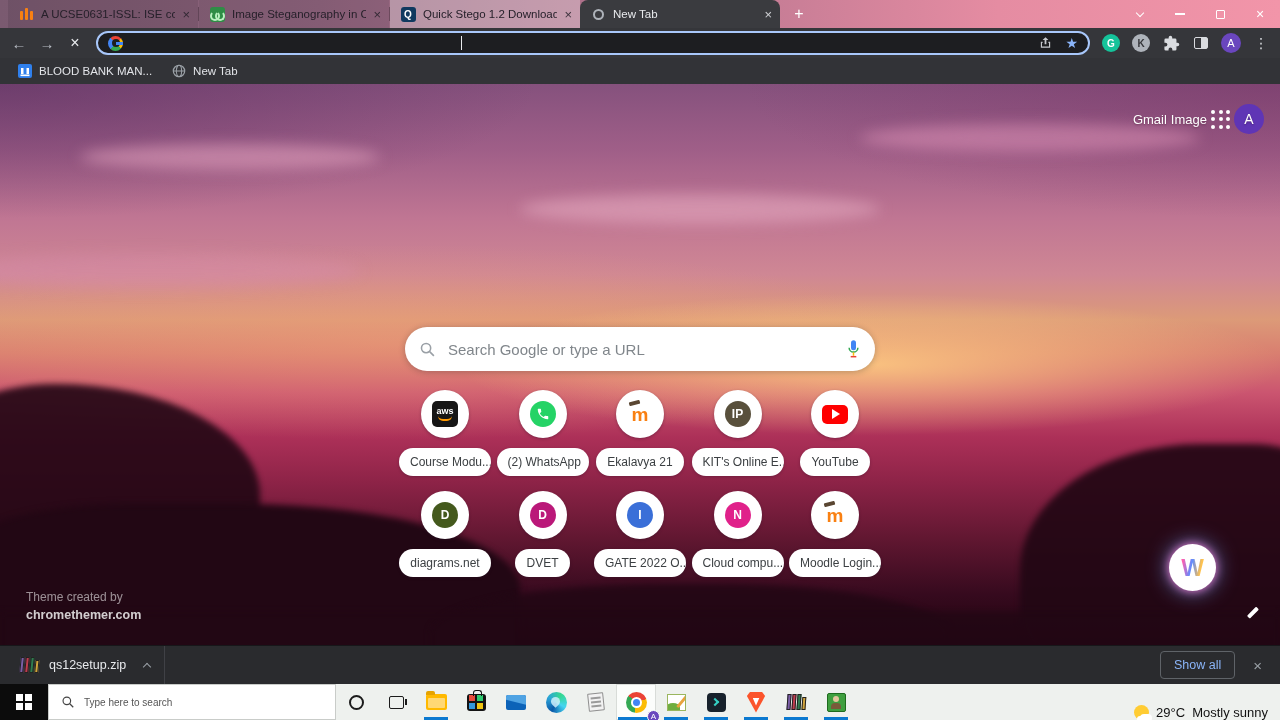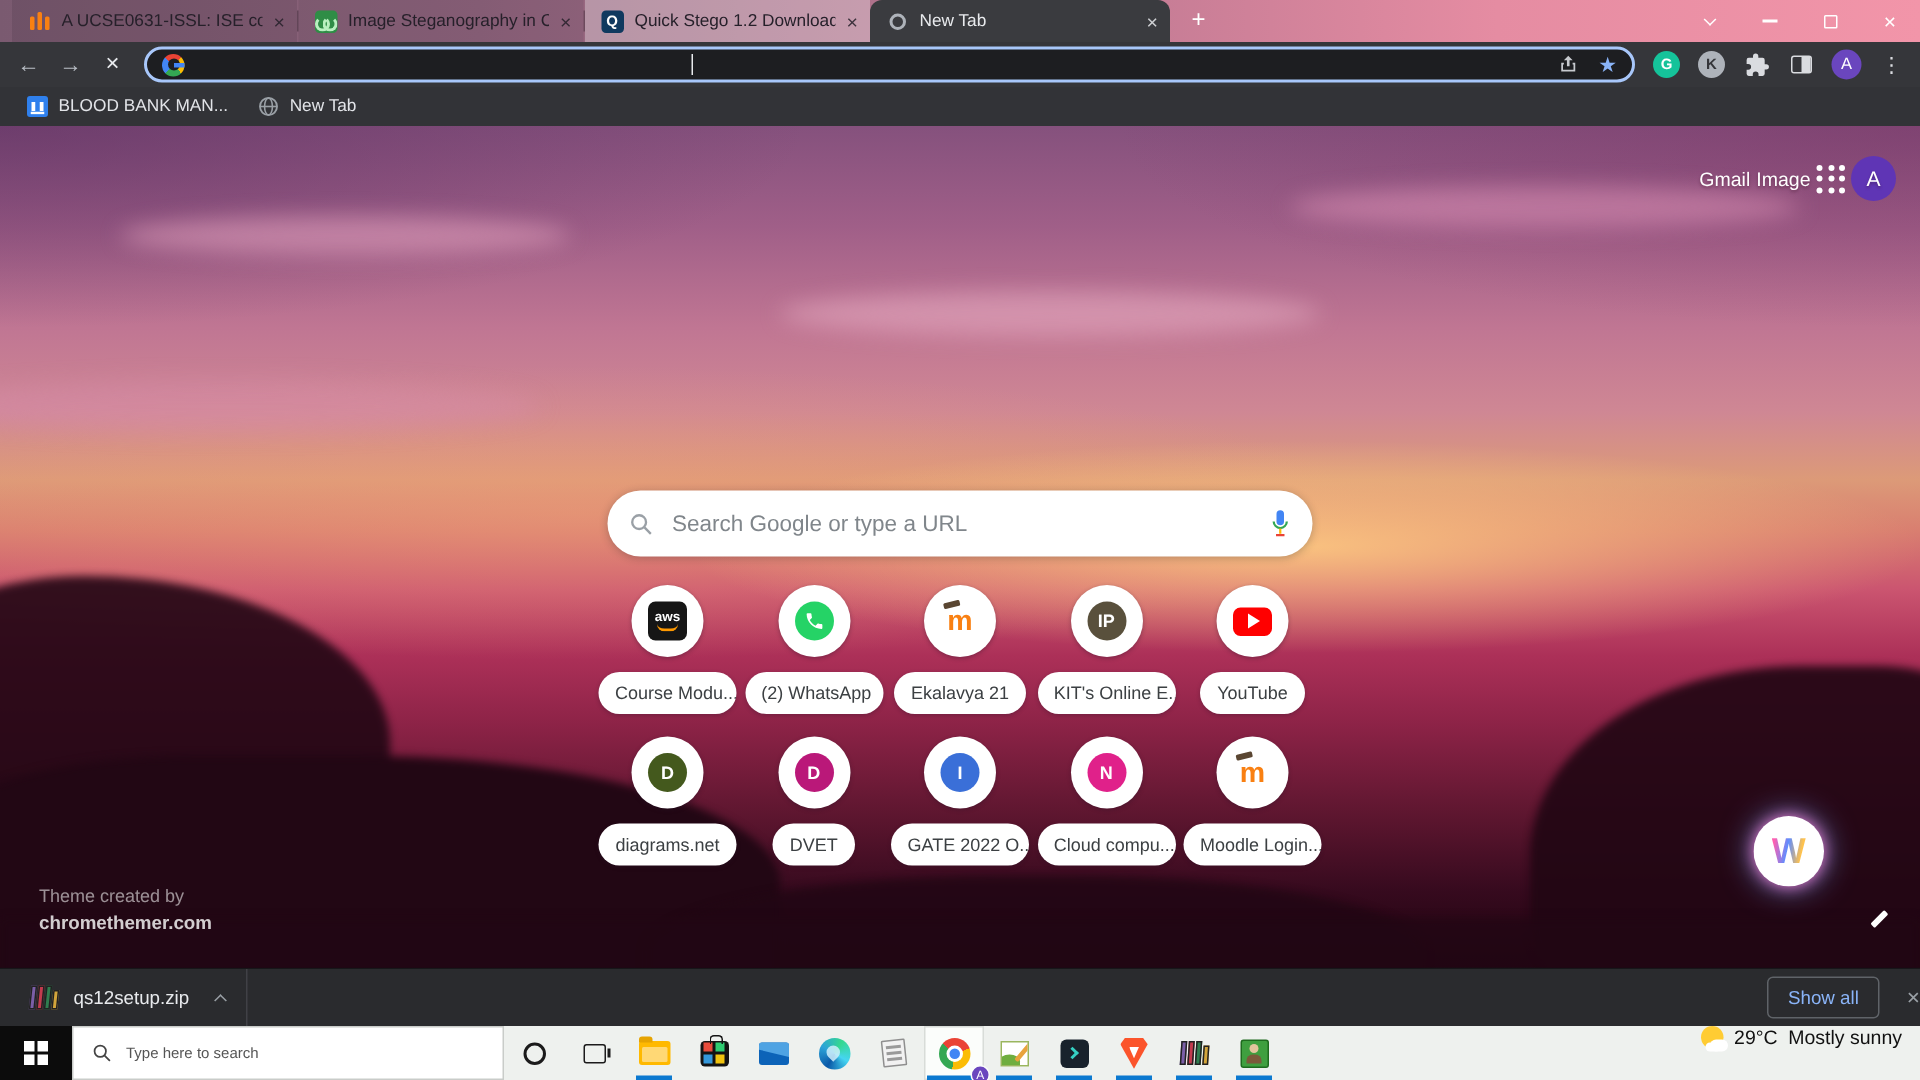--- a/index.html
+++ b/index.html
@@ -133,21 +133,21 @@
   .dlbar { height:39px; background:#2a2b2e; border-top:1px solid #17171a; display:flex; align-items:center; }
   .dl-item { display:flex; align-items:center; gap:10px; height:100%; padding:0 14px 0 20px;
     border-right:1px solid #404146; color:#e8eaed; font-size:12.5px; }
   .dl-item .chev { color:#9aa0a6; margin-left:8px; }
   .rar-icon { display:flex; gap:1px; align-items:flex-end; transform:skewX(-6deg); }
   .rar-icon i { width:4px; height:16px; border:1px solid #222; }
   .rar-icon i:nth-child(1){background:#7b5ea7}.rar-icon i:nth-child(2){background:#c23b4e}
   .rar-icon i:nth-child(3){background:#2f7d4f}.rar-icon i:nth-child(4){background:#d2a53b;height:13px}
   .exe-icon { width:18px; height:15px; border:2px solid #d8dadd; border-radius:2px; background:#2b3138; position:relative; }
   .exe-icon::after { content:""; position:absolute; left:4px; bottom:-5px; width:6px; height:3px; background:#d8dadd; }
-  .dl-right { margin-left:auto; display:flex; align-items:center; gap:18px; }
+  .dl-right { margin-left:auto; display:flex; align-items:center; gap:18px; padding-right:18px; }
   .showall { color:#8ab4f8; font-size:12.5px; border:1px solid #5f6368; border-radius:4px; padding:6px 13px; }
   .dl-close { color:#9aa0a6; font-size:15px; }
 
   
   .taskbar { height:36px; background:#eef1ee; display:flex; align-items:stretch; color:#111; }
   .start { width:48px; background:#0c0c0c; display:flex; align-items:center; justify-content:center; }
   .winlogo { display:grid; grid-template-columns:7px 7px; gap:1.5px; }
   .winlogo i { width:7px; height:7px; background:#fff; }
   .tb-search { width:288px; background:#fff; border:1px solid #c9ccc9; display:flex; align-items:center;
     gap:9px; padding:0 12px; }
@@ -199,21 +199,21 @@
   .icon-brave { width:19px; height:21px; background:#fb542b;
     clip-path:polygon(50% 100%,2% 22%,18% 2%,82% 2%,98% 22%); position:relative; }
   .icon-brave::after { content:""; position:absolute; left:6px; top:6px; width:7px; height:8px; background:#fff;
     clip-path:polygon(50% 100%,0 0,100% 0); }
   .icon-greenapp { width:19px; height:19px; background:#3f9f3f; border:1.5px solid #1e6b1e; border-radius:2px;
     position:relative; }
   .icon-greenapp::before { content:""; position:absolute; left:5px; top:2.5px; width:6px; height:6px;
     background:#e3c59d; border-radius:50%; }
   .icon-greenapp::after { content:""; position:absolute; left:3px; bottom:1.5px; width:10px; height:6px;
     background:#7a5a3a; border-radius:4px 4px 0 0; }
-  .tb-right { margin-left:auto; display:flex; align-items:flex-start; }
+  .tb-right { margin-left:auto; display:flex; align-items:flex-end; }
   .weather { display:flex; align-items:center; gap:7px; padding:0 12px; font-size:13px; }
   .sunicon { width:15px; height:15px; background:#ffcc33; border-radius:50%; position:relative; }
   .sunicon::after { content:""; position:absolute; right:-3px; bottom:-2px; width:12px; height:8px;
     background:#fff; border-radius:6px; box-shadow:-4px 1px 0 -1px #fff; }
   .tray { display:flex; align-items:center; gap:11px; padding:0 10px 0 6px; font-size:11px; }
   .tray .chev { color:#222; }
   .icon-net { width:15px; height:11px; border:1.6px solid #222; border-radius:1px; position:relative; }
   .icon-net::after { content:""; position:absolute; left:3px; bottom:-4px; width:5px; height:2px; background:#222; }
   .clockblock { text-align:center; line-height:1.35; }
   .icon-action { width:15px; height:14px; border:1.6px solid #1b1b1b; border-radius:2px 2px 2px 0; position:relative; }

